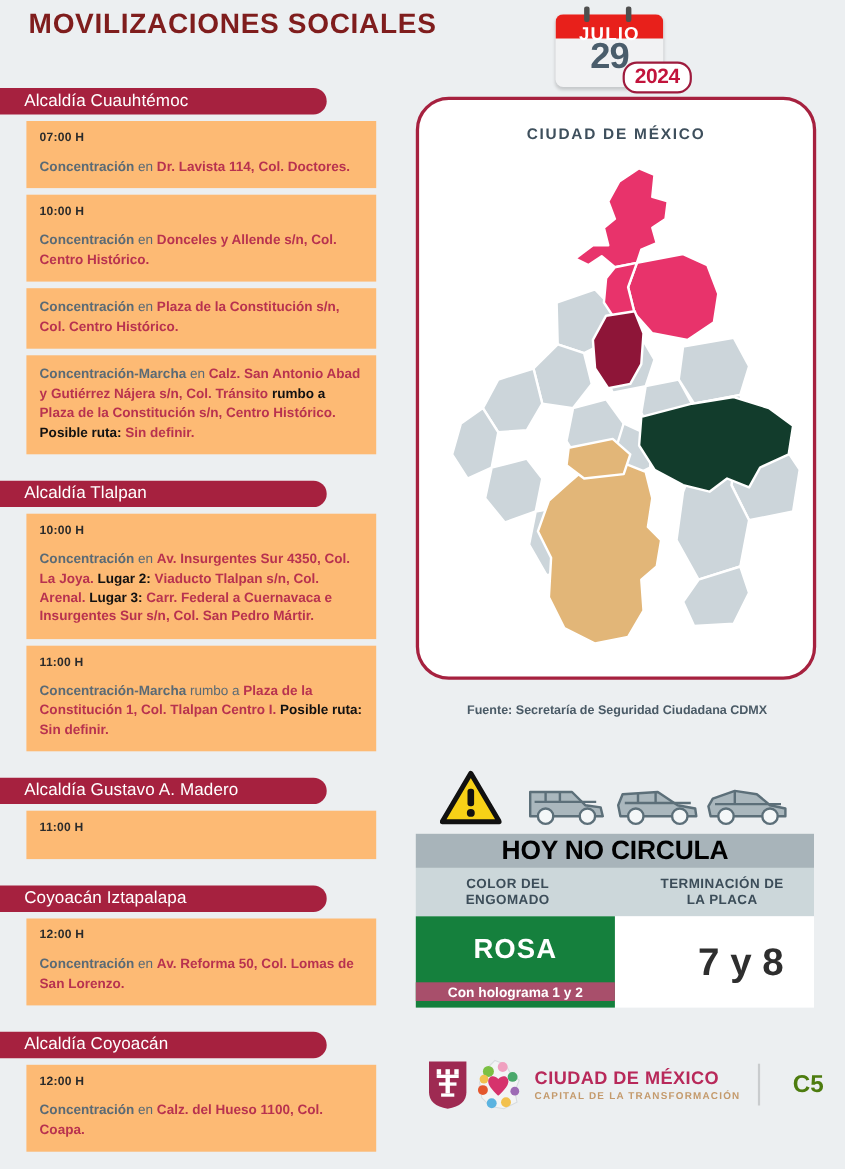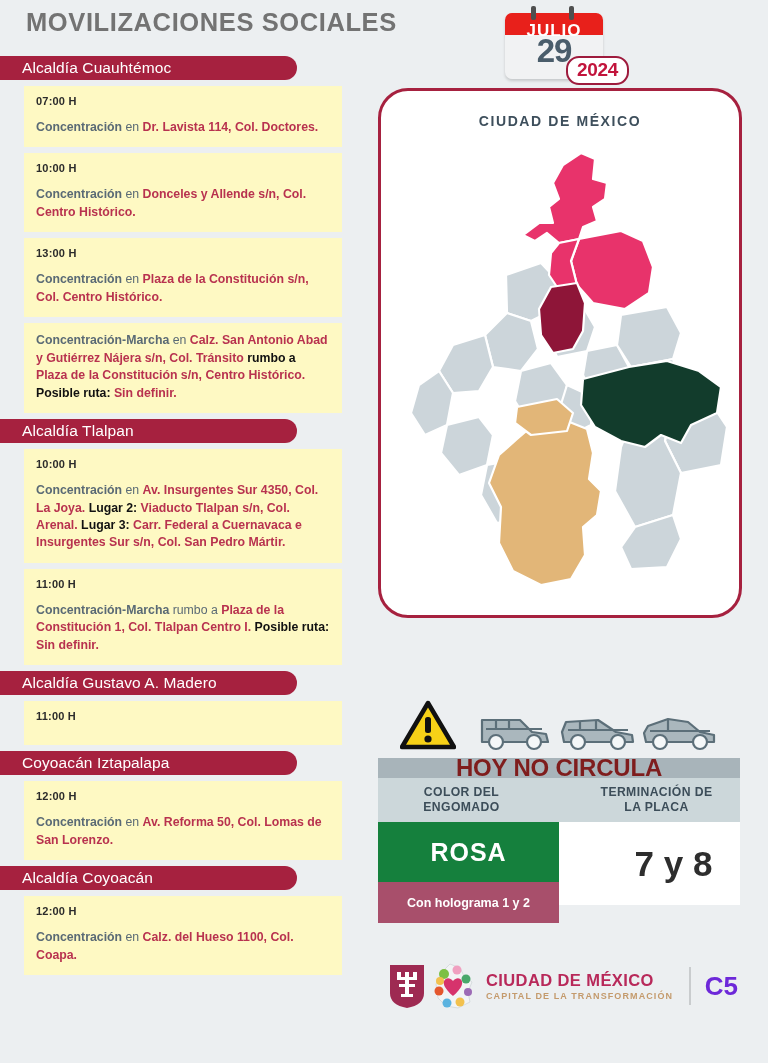--- a/index.html
+++ b/index.html
@@ -8,21 +8,21 @@
     background: #eceff1;
     font-family: "Liberation Sans", sans-serif;
     overflow: hidden;
   }
   .page { position: relative; width: 768px; height: 1063px; background: #eceff1; }
 
   
   .main-title {
     position: absolute; left: 26px; top: 8px;
     font-size: 25.5px; font-weight: bold; letter-spacing: 0.6px;
-    color: #737373;
+    color: #7f1d1d;
   }
 
   
   .cal { position: absolute; left: 505px; top: 4px; width: 98px; height: 78px; }
   .cal-ring { position: absolute; top: 2px; width: 5px; height: 14px;
     background: #4f4f4f; border-radius: 2px; z-index: 3; }
   .cal-ring.l { left: 26px; } .cal-ring.r { left: 64px; }
   .cal-body {
     position: absolute; top: 9px; left: 0; width: 98px; height: 66px;
     background: #f1f2f3; border-radius: 7px;
@@ -49,24 +49,25 @@
   
   .left-col { position: absolute; left: 0; top: 56px; width: 352px; }
 
   .alc-pill {
     position: relative; height: 24px; width: 297px;
     background: #a6213f; border-radius: 0 14px 14px 0;
     display: flex; align-items: center;
     color: #ffffff; font-size: 15.5px; padding-left: 22px;
     letter-spacing: 0.1px;
     margin-bottom: 6px;
+    margin-top: 24px;
   }
 
   .card {
-    background: #fef9c3; margin: 0 0 6px 24px; width: 318px;
+    background: #fdba74; margin: 0 0 6px 24px; width: 318px;
     padding: 9px 12px 11px 12px;
   }
   .card .hour {
     font-size: 11px; font-weight: bold; color: #2b2b2b;
     letter-spacing: 0.2px; margin-bottom: 12px;
   }
   .card .desc {
     font-size: 12.3px; line-height: 1.42; color: #5a6a75;
     font-weight: bold;
   }
@@ -94,55 +95,55 @@
     text-align: center; font-size: 11.4px; color: #4a5a66; font-weight: bold;
   }
 
   
   .hnc { position: absolute; left: 378px; top: 700px; width: 362px; }
   .hnc-icons { position: relative; height: 58px; }
   .tri { position: absolute; left: 22px; top: 0px; }
   .cars { position: absolute; left: 98px; top: 10px; }
 
   .hnc-head {
-    background: #a8b4ba; height: 20px;
+    background: #a8b4ba; height: 31px;
     display: flex; align-items: center; justify-content: center;
-    color: #7f1d1d; font-size: 24px; font-weight: bold; letter-spacing: -0.2px;
+    color: #000000; font-size: 24px; font-weight: bold; letter-spacing: -0.2px;
   }
   .hnc-sub { display: flex; background: #ccd7da; height: 44px; gap: 28px; }
   .hnc-sub > div {
     flex: 1; display: flex; flex-direction: column;
     align-items: center; justify-content: center;
     font-size: 12.2px; font-weight: bold; color: #3c4d59;
     letter-spacing: 0.4px; line-height: 1.25; text-align: center;
   }
   .hnc-body { display: flex; height: 83px; }
   .hnc-left { width: 181px; position: relative; background: #15803d; }
   .hnc-color {
     height: 60px; display: flex; align-items: center; justify-content: center;
     color: #ffffff; font-size: 25px; font-weight: bold; letter-spacing: 1px;
   }
   .hnc-holo {
-    height: 41px; background: #a84f6b; color: #ffffff;
+    height: 17px; background: #a84f6b; color: #ffffff;
     font-size: 12.5px; font-weight: bold;
     display: flex; align-items: center; justify-content: center;
   }
   .hnc-right {
     flex: 1; background: #ffffff;
     display: flex; align-items: center; justify-content: center;
     color: #2e2e2e; font-size: 35px; font-weight: bold; padding-left: 48px;
   }
 
   
   .footer { position: absolute; left: 388px; top: 962px; display: flex; align-items: center; }
   .f-text { margin-left: 10px; }
   .f-city { font-size: 16.5px; font-weight: bold; color: #b8295a; letter-spacing: 0.4px; }
   .f-sub  { font-size: 9px; font-weight: bold; color: #c49a6c; letter-spacing: 1.1px; margin-top: 1px; }
   .f-div  { width: 1.5px; height: 38px; background: #c9ccce; margin: 0 14px 0 16px; }
-  .f-c5   { font-size: 26px; font-weight: bold; color: #6d28d9; }
+  .f-c5   { font-size: 22px; font-weight: bold; color: #4d7c0f; margin-left: 16px; }
 </style>
 </head>
 <body>
 
 <div class="page">
 
   <div class="main-title">MOVILIZACIONES SOCIALES</div>
 
   <div class="cal">
     <div class="cal-ring l"></div>
@@ -158,21 +159,20 @@
       <div class="alc-pill">Alcaldía Cuauhtémoc</div>
       <div class="card">
         <div class="hour">07:00 H</div>
         <div class="desc"><span class="g">Concentración</span><span class="gl"> en </span><span class="r">Dr. Lavista 114, Col. Doctores.</span></div>
       </div>
       <div class="card">
         <div class="hour">10:00 H</div>
         <div class="desc"><span class="g">Concentración</span><span class="gl"> en </span><span class="r">Donceles y Allende s/n, Col. Centro Histórico.</span></div>
       </div>
       <div class="card">
-        <div class="hour">13:00 H</div>
         <div class="desc"><span class="g">Concentración</span><span class="gl"> en </span><span class="r">Plaza de la Constitución s/n, Col. Centro Histórico.</span></div>
       </div>
       <div class="card">
         <div class="desc"><span class="g">Concentración-Marcha</span><span class="gl"> en </span><span class="r">Calz. San Antonio Abad y Gutiérrez Nájera s/n, Col. Tránsito </span><span class="k">rumbo a </span><span class="r">Plaza de la Constitución s/n, Centro Histórico.</span><span class="k"> Posible ruta: </span><span class="r">Sin definir.</span></div>
       </div>
       <div class="alc-pill">Alcaldía Tlalpan</div>
       <div class="card">
         <div class="hour">10:00 H</div>
         <div class="desc"><span class="g">Concentración</span><span class="gl"> en </span><span class="r">Av. Insurgentes Sur 4350, Col. La Joya.</span><span class="k"> Lugar 2: </span><span class="r">Viaducto Tlalpan s/n, Col. Arenal.</span><span class="k"> Lugar 3: </span><span class="r">Carr. Federal a Cuernavaca e Insurgentes Sur s/n, Col. San Pedro Mártir.</span></div>
       </div>
@@ -234,20 +234,21 @@
                    L200 270 Z" fill="#123c2c"></path>
 
           <path d="M150 292 L186 286 L206 294 L212 318 L208 344 L220 356
                    L216 380 L202 392 L204 420 L190 444 L160 450 L132 436
                    L118 408 L120 372 L108 348 L118 320 L136 304 Z" fill="#e2b678"></path>
           <path d="M136 272 L176 264 L192 278 L186 296 L150 300 L134 288 Z" fill="#e2b678"></path>
         </g>
       </svg>
     </div>
   </div>
+  <div class="source">Fuente: Secretaría de Seguridad Ciudadana CDMX</div>
 
   <div class="hnc">
     <div class="hnc-icons">
       <svg class="tri" width="56" height="50" viewBox="0 0 56 50">
         <path d="M28 3 L54 47 L2 47 Z" fill="#f7d117" stroke="#111" stroke-width="4.5" stroke-linejoin="round"></path>
         <rect x="25" y="17" width="6" height="16" rx="2.5" fill="#111"></rect>
         <circle cx="28" cy="39" r="3.6" fill="#111"></circle>
       </svg>
       <svg class="cars" width="240" height="42" viewBox="0 0 240 42">
         <g fill="#aab7bd" stroke="#5c6f79" stroke-width="2.2" stroke-linejoin="round">

